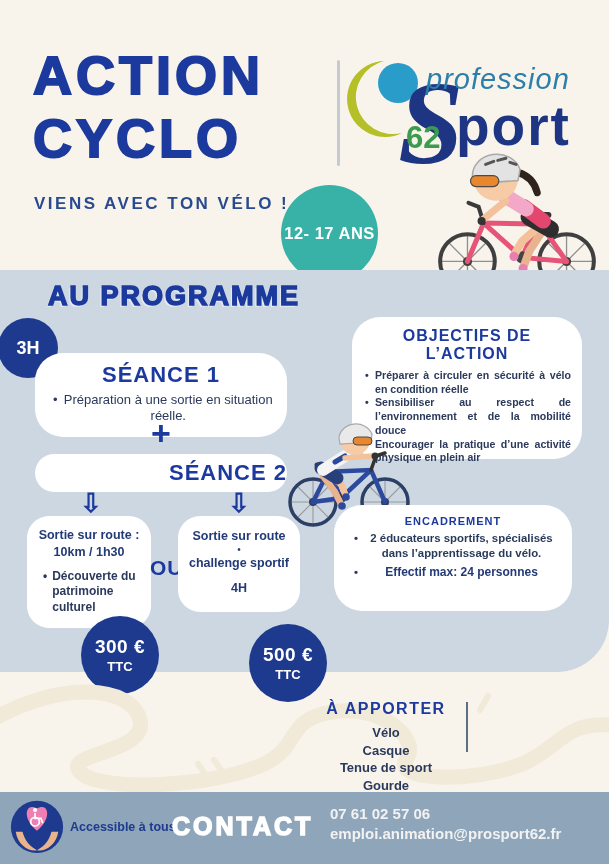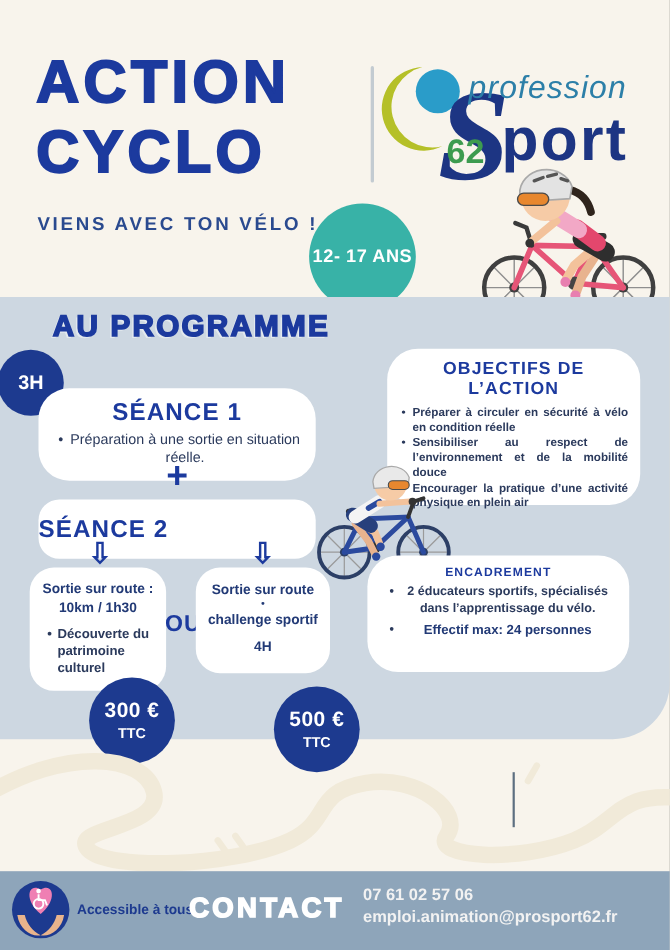--- a/index.html
+++ b/index.html
@@ -37,22 +37,22 @@
   .card{position:absolute; background:var(--card-bg); border-radius:28px;}
   .card-seance1{left:35px; top:333px; width:252px; height:84px; padding-top:9px;margin-top:20px;}
   .card-title{color:var(--royal-blue); font-weight:800; text-align:center; letter-spacing:1px;}
   .card-seance1 .card-title{font-size:22px;}
   .bullet-row{display:flex; gap:6px; padding:4px 14px 0 18px; color:var(--body-text);
     font-size:13px; line-height:1.25;}
   .bullet-row .dot{flex:0 0 auto;}
   .bullet-row .txt{flex:1; text-align:center;}
   .plus-sign{position:absolute; left:35px; top:416px; width:252px; text-align:center;
     color:var(--royal-blue); font-size:34px; font-weight:900; line-height:34px;}
-  .card-seance2{left:35px; top:454px; width:252px; height:54px; border-radius:19px;
-    display:flex; align-items:center; justify-content:flex-start;}
+  .card-seance2{left:35px; top:454px; width:252px; height:38px; border-radius:19px;
+    display:flex; align-items:center; justify-content:flex-end;}
   .card-seance2 .card-title{font-size:22px;}
   .down-arrow{position:absolute; color:var(--royal-blue); font-size:26px; font-weight:700; top:488px;}
   .arrow-left{left:80px;} .arrow-right{left:228px;}
   .card-opt-left{left:27px; top:516px; width:124px; height:112px; border-radius:22px; padding:11px 6px 0;}
   .opt-title{color:#223a76; font-weight:800; font-size:12.5px; text-align:center; line-height:1.35;}
   .opt-bullet{display:flex; gap:5px; padding:8px 4px 0 10px; color:var(--body-text);
     font-size:12px; line-height:1.3; font-weight:600;}
   .ou-label{position:absolute; left:150px; top:556px; color:var(--royal-blue);
     font-size:21px; font-weight:900; letter-spacing:1px;}
   .card-opt-right{left:178px; top:516px; width:122px; height:96px; border-radius:22px;
@@ -275,20 +275,29 @@
 
   <div class="road-wrap">
     <svg viewBox="0 0 609 128" width="609" height="128">
       <path d="M-15,58 C60,12 132,20 140,54 C148,88 62,86 80,106 C98,126 212,122 264,98
                C302,80 284,54 332,46 C380,38 422,72 406,94 C392,114 472,118 522,98
                C562,82 562,52 622,60" fill="none" stroke="#f1ead9" stroke-width="15" stroke-linecap="round"></path>
       <path d="M198,98 l10,14 M214,94 l10,14 M488,30 l-8,14" stroke="#f1ead9" stroke-width="6" stroke-linecap="round"></path>
     </svg>
   </div>
 
+  <div class="bring-block">
+    <div class="section-title">À APPORTER</div>
+    <ul class="item-list">
+      <li>Vélo</li>
+      <li>Casque</li>
+      <li>Tenue de sport</li>
+      <li>Gourde</li>
+    </ul>
+  </div>
 
   <div class="logi-divider"></div>
 
 
   <div class="footer">
     <div class="access-logo">
       <svg viewBox="0 0 60 60" width="58" height="58">
         <circle cx="30" cy="31" r="27" fill="#1d3a8f"></circle>
         <path d="M30,35 C14,22 18,5 30,12 C42,5 46,22 30,35 Z" fill="#ef7fb3"></path>
         <g stroke="#fff" stroke-width="1.8" fill="none">

